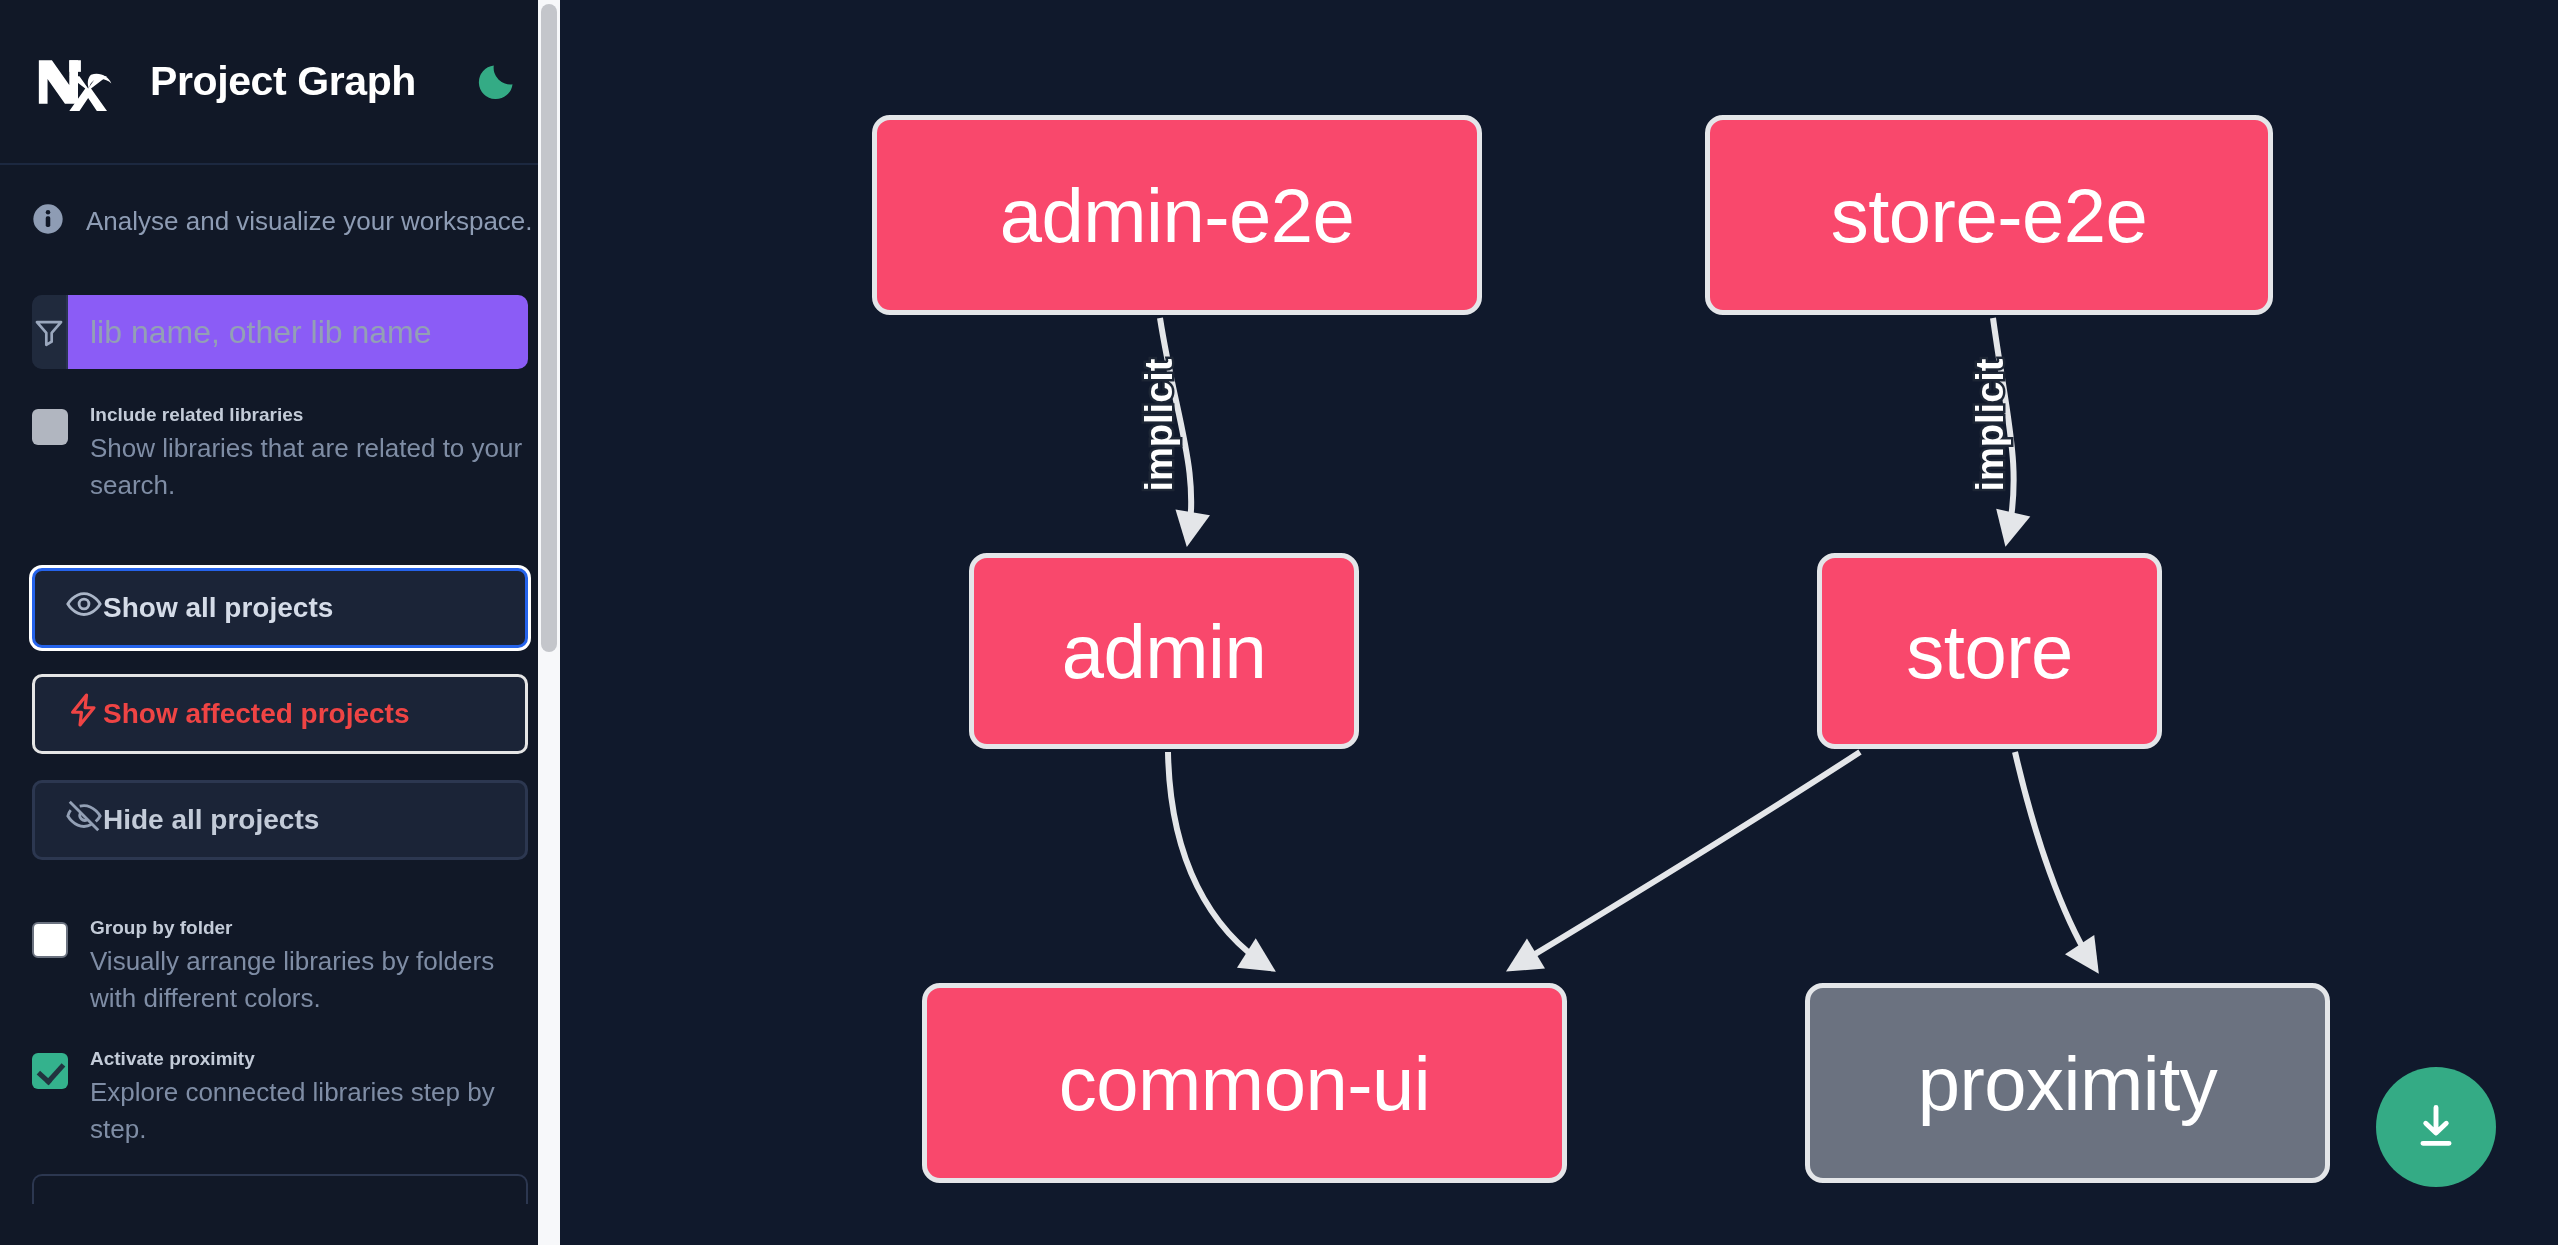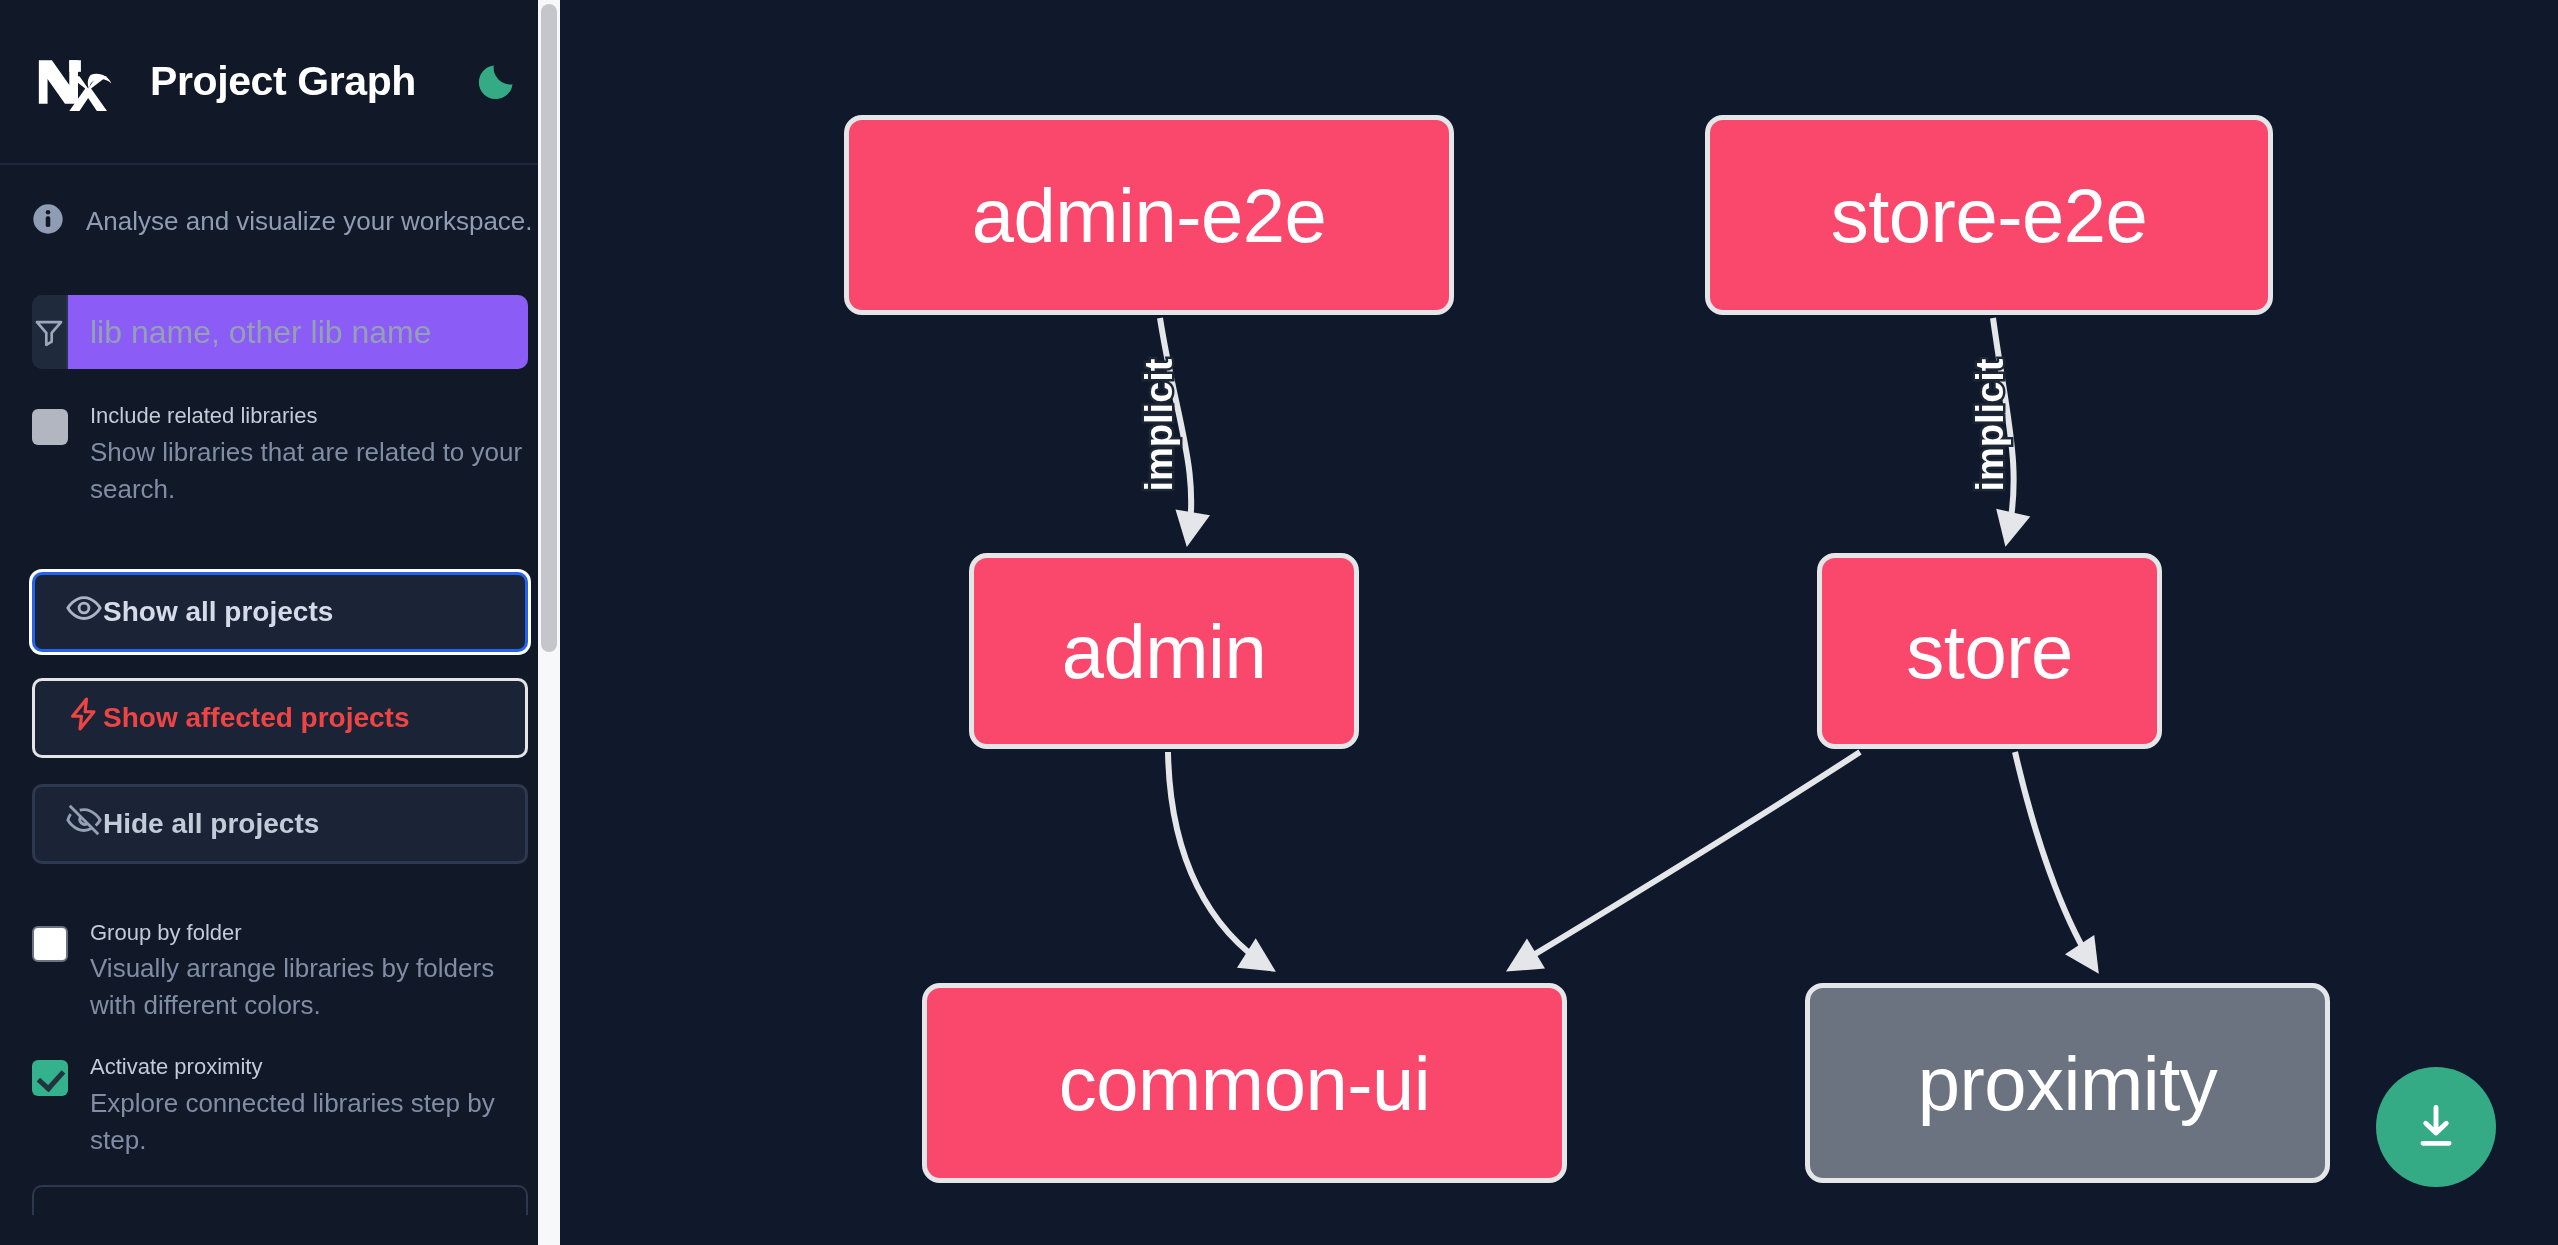--- a/index.html
+++ b/index.html
@@ -123,22 +123,22 @@
     position: absolute;
     left: 11px; top: 5px;
     width: 11px; height: 20px;
     border: solid #22333f;
     border-width: 0 5px 5px 0;
     transform: rotate(42deg);
   }
 
   .opt-texts { flex: 1 1 auto; }
   .opt-title {
-    font-size: 22px;
-    font-weight: 400;
+    font-size: 19px;
+    font-weight: 700;
     color: #c3cbd8;
     line-height: 1.22;
   }
   .opt-desc {
     font-size: 26px;
     color: #7f8da5;
     line-height: 1.42;
     margin-top: 4px;
     max-width: 450px;
   }
@@ -352,21 +352,21 @@
         <path d="M1300 752 C 1180 830, 1040 915, 952 968" marker-end="url(#ah)"></path>
         <path d="M1455 752 C 1480 860, 1510 930, 1535 968" marker-end="url(#ah)"></path>
       </g>
       <g font-family="Liberation Sans, sans-serif" font-size="38" font-weight="700" fill="#ffffff" stroke="#1d2635" stroke-width="5" paint-order="stroke" text-anchor="middle">
         <text transform="translate(612,425) rotate(-90)">implicit</text>
         <text transform="translate(1443,425) rotate(-90)">implicit</text>
       </g>
     </svg>
 
     <div id="nodes">
-        <div class="node" style="left: 284px; top: 115px; width: 610px; height: 200px; font-size: 76px; background: rgb(249, 72, 108); border-color: rgb(228, 230, 233);">
+        <div class="node" style="left: 312px; top: 115px; width: 610px; height: 200px; font-size: 76px; background: rgb(249, 72, 108); border-color: rgb(228, 230, 233);">
           <span>admin-e2e</span>
         </div>
         <div class="node" style="left: 1145px; top: 115px; width: 568px; height: 200px; font-size: 76px; background: rgb(249, 72, 108); border-color: rgb(228, 230, 233);">
           <span>store-e2e</span>
         </div>
         <div class="node" style="left: 409px; top: 553px; width: 390px; height: 196px; font-size: 76px; background: rgb(249, 72, 108); border-color: rgb(228, 230, 233);">
           <span>admin</span>
         </div>
         <div class="node" style="left: 1257px; top: 553px; width: 345px; height: 196px; font-size: 76px; background: rgb(249, 72, 108); border-color: rgb(228, 230, 233);">
           <span>store</span>

